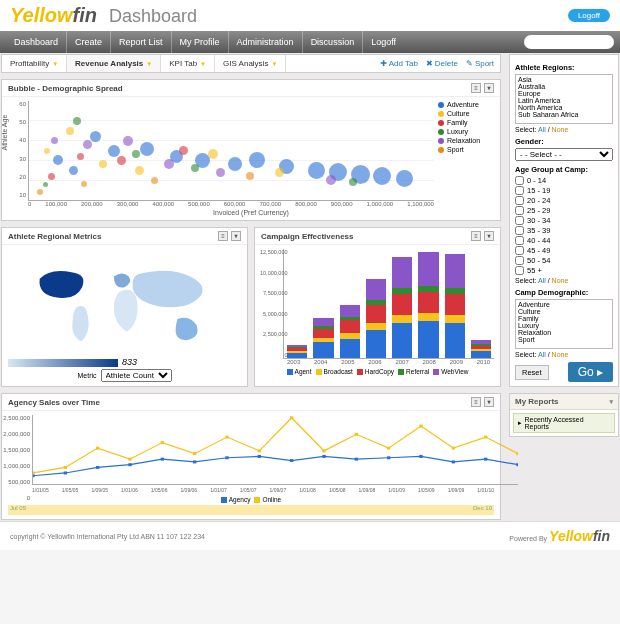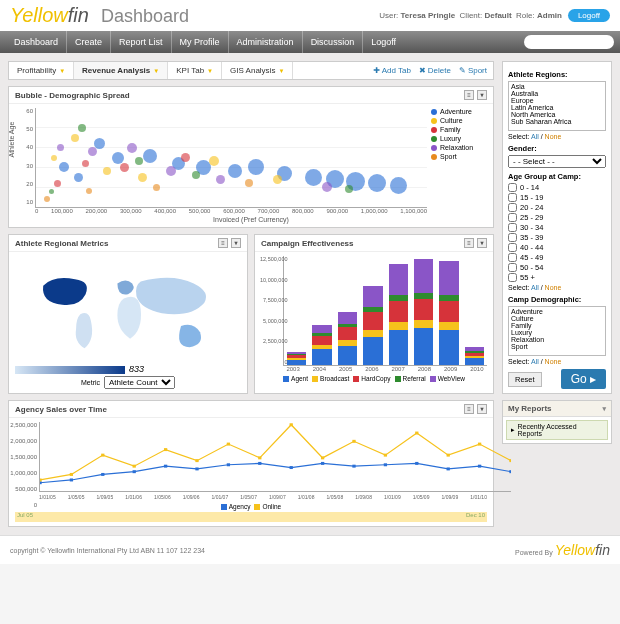--- a/index.html
+++ b/index.html
@@ -1,29 +1,29 @@
 <!DOCTYPE html>
 <html><head>
 <meta charset="utf-8">
 <style>
   * { box-sizing: border-box; margin: 0; padding: 0; }
   body { font-family: Arial, Helvetica, sans-serif; font-size: 9px; background: #f5f5f5; width: 620px; }
   .header { display: flex; align-items: center; justify-content: space-between; padding: 4px 10px; background: #fff; }
-  .logo { font-size: 20px; font-weight: normal; }
+  .logo { font-size: 20px; font-weight: bold; }
   .logo .yellow { color: #f0c000; font-style: italic; }
   .logo .fin { color: #555; font-style: italic; }
   .page-title { color: #888; font-size: 18px; font-weight: normal; }
   .userbox { font-size: 8px; color: #666; display:flex; align-items:center; gap:6px;}
   .logoff-btn { background:#29a3e8; color:#fff; border:none; border-radius:10px; padding:2px 10px; font-size:8px; cursor:pointer;}
   .navbar { background: linear-gradient(#8c8c8c,#555); display:flex; align-items:center; padding:0 6px; height:22px; }
   .nav-item { color:#fff; font-size:9px; padding:0 8px; border-right:1px solid rgba(255,255,255,.3); line-height:22px; cursor:pointer;}
   .nav-item:last-of-type{border-right:none;}
   .search { margin-left:auto; }
   .search input{ border-radius:10px; border:none; padding:2px 8px; font-size:9px; width:90px;}
-  .content { display:flex; gap:8px; padding:8px; background:#eceaea;}
+  .content { display:flex; gap:8px; padding:1px; background:#eceaea;}
   .main { flex: 1; min-width:0;}
   .side { width:110px; }
   .tabs-row{display:flex; align-items:center; background:#fff; border:1px solid #ccc;}
   .tab{padding:4px 8px; font-size:8px; color:#333; border-right:1px solid #ddd; cursor:pointer; display:flex; align-items:center; gap:3px;}
   .tab.active{font-weight:bold; background:#f7f7f7;}
   .tab .down{font-size:6px; color:#f0c000;}
   .tab-actions{margin-left:auto; display:flex; gap:8px; padding-right:6px;}
   .link{color:#2a7ab0; font-size:8px; cursor:pointer;}
   .panel{border:1px solid #ccc; background:#fff; margin-top:6px;}
   .panel-hd{display:flex; align-items:center; justify-content:space-between; padding:3px 6px; font-size:8px; color:#444; font-weight:bold; border-bottom:1px solid #eee;}
@@ -85,23 +85,20 @@
 <body>
 
 <div class="header">
   <div style="display:flex;align-items:baseline;gap:12px;">
     <span class="logo">
       <span class="yellow">Yellow</span><span class="fin">fin</span>
     </span>
     <span class="page-title">Dashboard</span>
   </div>
   <div class="userbox">
-    <span><span>User:</span> <b>Teresa Pringle</b>&nbsp;
-    <span>Client:</span> <b>Default</b>&nbsp;
-    <span>Role:</span> <b>Admin</b></span>
     <button class="logoff-btn">Logoff</button>
   </div>
 </div>
 
 <div class="navbar">
   <div id="nav-holder" style="display:flex;">
       <div class="nav-item">Dashboard</div>
       <div class="nav-item">Create</div>
       <div class="nav-item">Report List</div>
       <div class="nav-item">My Profile</div>

